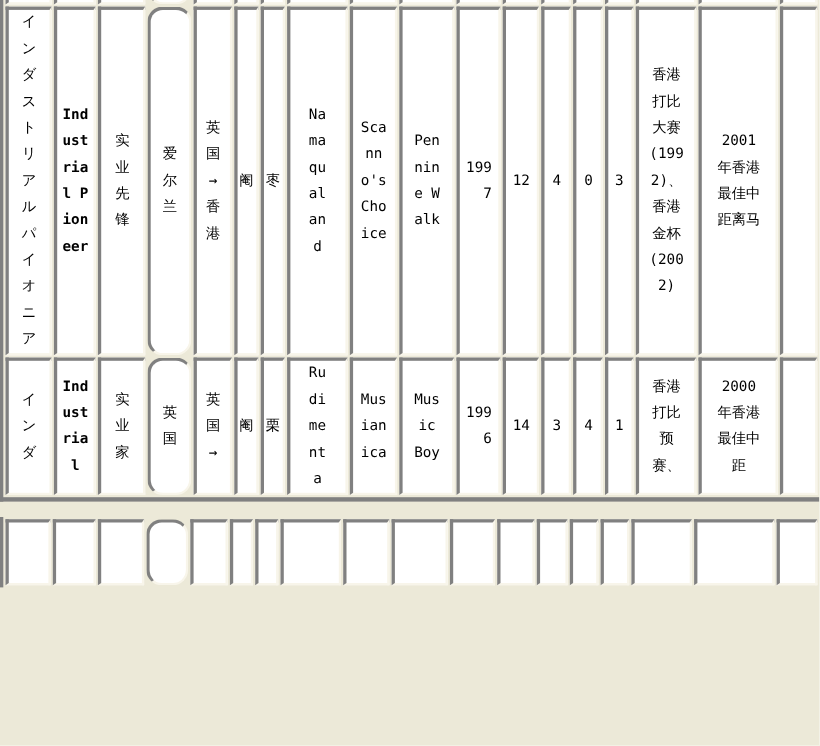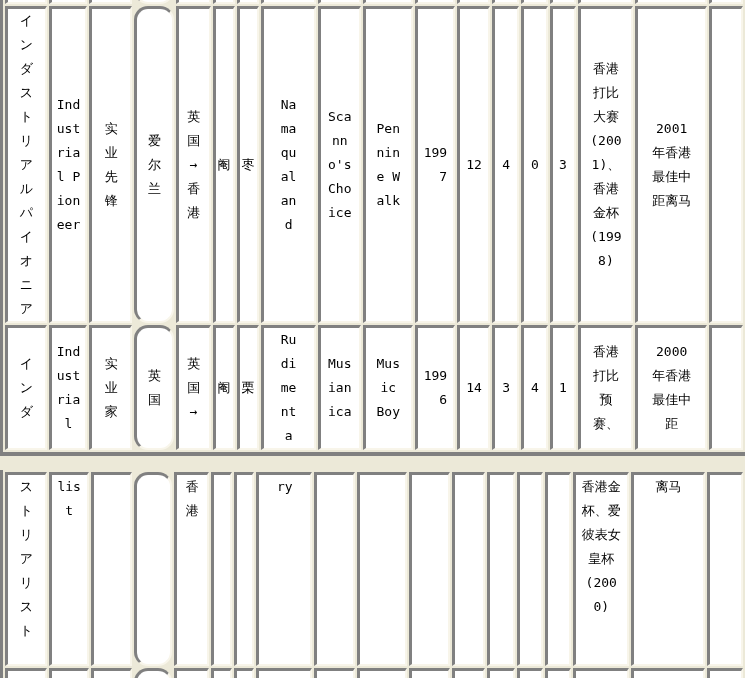--- a/index.html
+++ b/index.html
@@ -39,21 +39,21 @@
     border-bottom: 2px solid #f8f5ea;
     text-align: center;
     vertical-align: middle;
     word-break: break-all;
     line-height: 24px;
     overflow: hidden;
     padding: 0 2px;
   }
   tr.va-top td.cell { vertical-align: top; }
   td.cell:nth-child(1)  { padding: 0 11px; }
-  td.cell:nth-child(2)  { padding: 0 5px; }
+  td.cell:nth-child(2)  { padding: 0 5px; font-weight: bold; }
   td.cell:nth-child(3)  { padding: 4px 12px; }
   td.cell:nth-child(4)  { padding: 0 10px; border-radius: 14px; }
   td.cell:nth-child(5)  { padding: 0 8px; }
   td.cell:nth-child(6), td.cell:nth-child(7) { padding: 0 2px; }
   td.cell:nth-child(8)  { padding: 0 14px; }
   td.cell:nth-child(9)  { padding: 0 6px; }
   td.cell:nth-child(10) { padding: 0 8px; margin-top: 48px; }
   td.cell:nth-child(11) { padding: 0 6px; text-align: right; }
   td.cell:nth-child(12), td.cell:nth-child(13),
   td.cell:nth-child(14), td.cell:nth-child(15) { padding: 0 2px; }
@@ -117,21 +117,21 @@
       <td class="cell">阉</td>
       <td class="cell">枣</td>
       <td class="cell">Namaqualand</td>
       <td class="cell">Scanno's Choice</td>
       <td class="cell">Pennine Walk</td>
       <td class="cell">1997</td>
       <td class="cell">12</td>
       <td class="cell">4</td>
       <td class="cell">0</td>
       <td class="cell">3</td>
-      <td class="cell">香港打比大赛(2001)、香港金杯(1998)</td>
+      <td class="cell">香港打比大赛(1992)、香港金杯(2002)</td>
       <td class="cell">2001年香港最佳中距离马</td>
       <td class="cell"></td>
     </tr>
     <tr style="height:93px">
       <td class="cell">インダ</td>
       <td class="cell">Industrial</td>
       <td class="cell">实业家</td>
       <td class="cell">英国</td>
       <td class="cell">英国→</td>
       <td class="cell">阉</td>
@@ -166,40 +166,20 @@
         <col style="width:44px">
         <col style="width:36px">
       <col style="width:30px">
         <col style="width:28px">
         <col style="width:28px">
         <col style="width:58px">
       <col style="width:78px">
         <col style="width:40px">
     </colgroup>
     <tbody>
-        <tr style="height:194px" class="va-top">
-      <td class="cell">ストリアリスト</td>
-      <td class="cell">list</td>
-      <td class="cell"></td>
-      <td class="cell"></td>
-      <td class="cell">香港</td>
-      <td class="cell"></td>
-      <td class="cell"></td>
-      <td class="cell">ry</td>
-      <td class="cell"></td>
-      <td class="cell"></td>
-      <td class="cell"></td>
-      <td class="cell"></td>
-      <td class="cell"></td>
-      <td class="cell"></td>
-      <td class="cell"></td>
-      <td class="cell">香港金杯、爱彼表女皇杯(2000)</td>
-      <td class="cell">离马</td>
-      <td class="cell"></td>
-    </tr>
     <tr style="height:60px">
       <td class="cell"></td>
       <td class="cell"></td>
       <td class="cell"></td>
       <td class="cell"></td>
       <td class="cell"></td>
       <td class="cell"></td>
       <td class="cell"></td>
       <td class="cell"></td>
       <td class="cell"></td>

